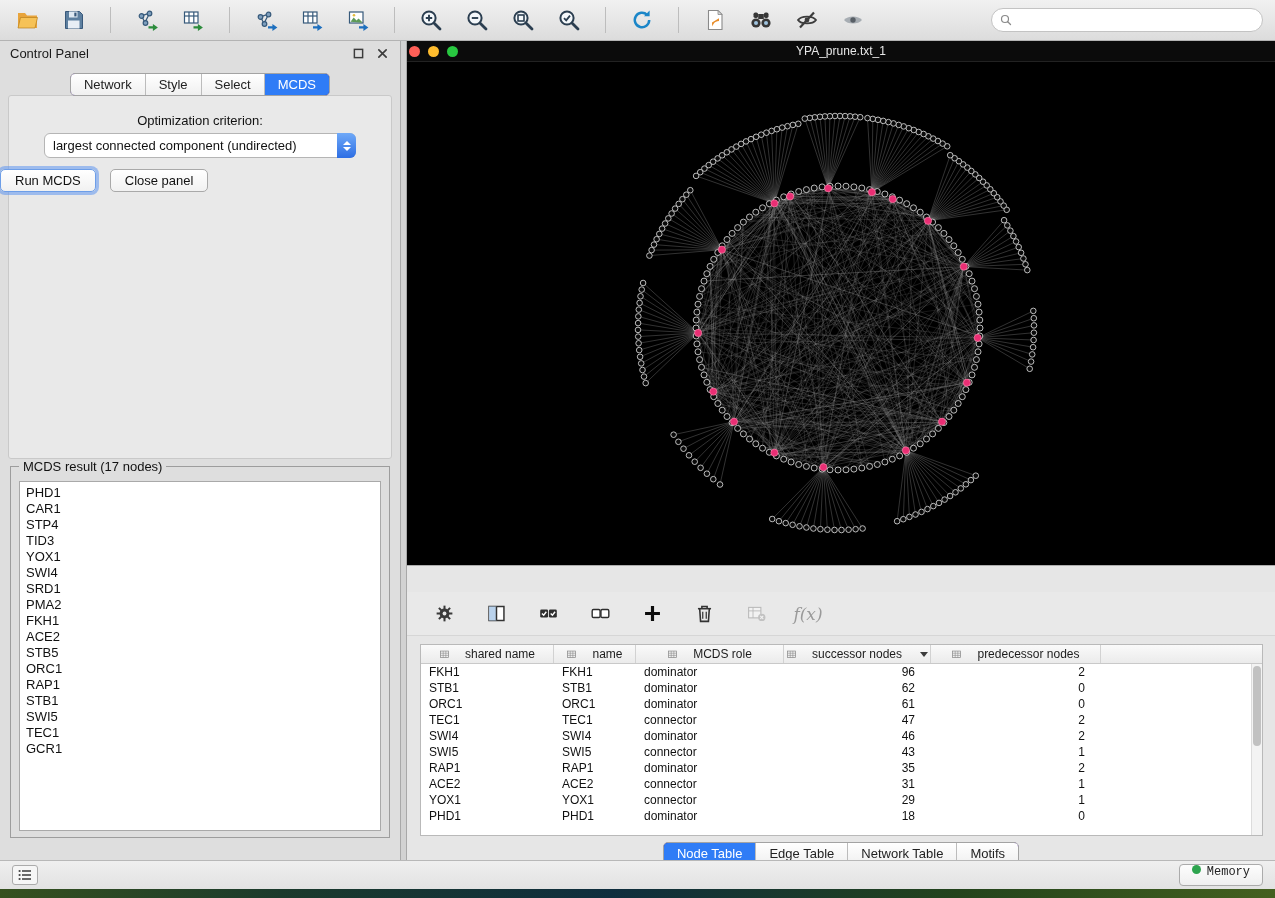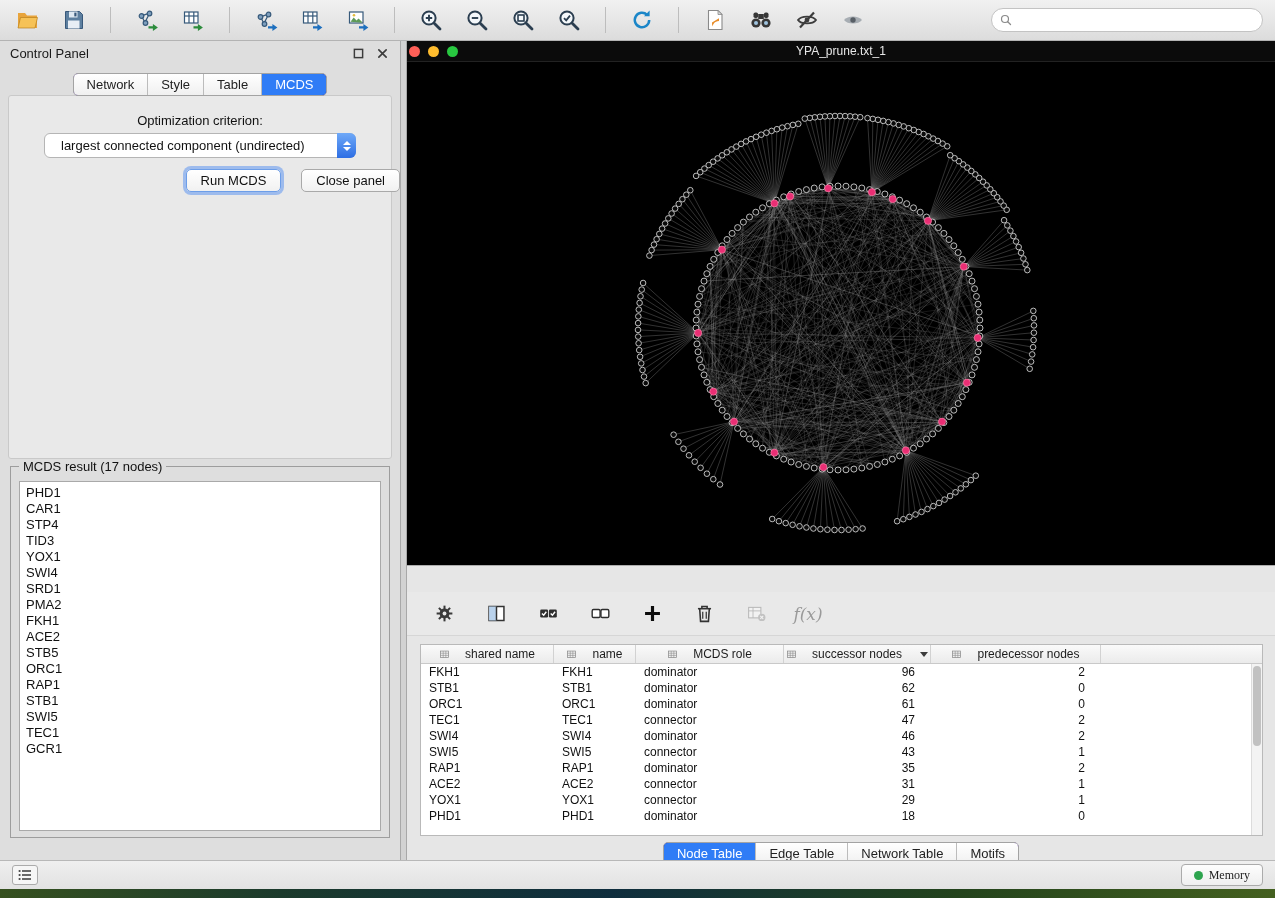--- a/index.html
+++ b/index.html
@@ -23,26 +23,26 @@
   .win-btn{width:16px;height:16px;border:none;background:transparent;display:flex;align-items:center;justify-content:center;cursor:pointer}
   .win-btn svg{width:11px;height:11px}
   .seg{display:inline-flex;border:1px solid #a3a3a3;border-radius:5px;background:#4c1d95;overflow:hidden}
   .seg button{font-size:13px;font-family:"Liberation Sans",sans-serif;padding:3px 13px;background:linear-gradient(#ffffff,#f0f0f0);border:none;border-right:1px solid #bcbcbc;color:#222;cursor:pointer;white-space:nowrap}
   .seg button:last-child{border-right:none}
   .seg button.active{background:#2f7cf6;color:#fff}
   #control-tabs-wrap{position:absolute;top:32px;left:0;width:100%;display:flex;justify-content:center;z-index:2}
   .content-card{position:absolute;top:54px;left:8px;right:8px;height:364px;background:#e9e9e9;border:1px solid #c9c9c9;border-radius:3px}
   .opt-label{position:absolute;top:72px;left:0;width:100%;text-align:center;font-size:13px}
   .dropdown{position:absolute;top:92px;left:50%;transform:translateX(-50%);width:312px;height:25px;background:#fff;border:1px solid #b5b5b5;border-radius:6px;display:flex;align-items:center;cursor:pointer}
-  .dropdown .dd-text{flex:1;padding:0 16px;font-size:13px;white-space:nowrap;overflow:hidden}
+  .dropdown .dd-text{flex:1;padding:0 8px;font-size:13px;white-space:nowrap;overflow:hidden}
   .stepper{width:19px;height:25px;margin-right:-1px;border-radius:0 6px 6px 0;background:linear-gradient(#6fa9f8,#2d6ee4);display:flex;flex-direction:column;align-items:center;justify-content:center;gap:2px}
   .stepper i{display:block;width:0;height:0;border-left:4px solid transparent;border-right:4px solid transparent}
   .stepper i.up{border-bottom:4px solid #fff}
   .stepper i.down{border-top:4px solid #fff}
-  .btn-row{position:absolute;top:128px;left:0;width:100%;display:flex;justify-content:flex-end;gap:20px}
+  .btn-row{position:absolute;top:128px;left:0;width:100%;display:flex;justify-content:flex-start;gap:14px}
   .mac-btn{font-size:13px;font-family:"Liberation Sans",sans-serif;padding:3px 14px;background:linear-gradient(#ffffff,#f1f1f1);border:1px solid #a9a9a9;border-radius:5px;cursor:pointer;color:#111}
   .mac-btn.focused{box-shadow:0 0 0 3px rgba(95,150,240,.55);border-color:#6d9ee8}
   .result-group{position:absolute;top:425px;left:10px;right:10px;height:372px;border:1px solid #9d9d9d}
   .result-legend{position:absolute;top:-8px;left:8px;background:#dedede;padding:0 4px;font-size:13px}
   .result-list{position:absolute;top:14px;left:8px;right:8px;bottom:6px;background:#fff;border:1px solid #a9a9a9;overflow:hidden;padding:3px 6px}
   .result-list div{font-size:13px;line-height:16px;color:#111}
 
   .splitter{position:absolute;left:401px;top:41px;width:6px;bottom:38px;background:#d2d2d2;border-right:1px solid #a8a8a8;cursor:col-resize}
 
   
@@ -69,21 +69,21 @@
   .td{font-size:12px;padding:0 8px;white-space:nowrap;overflow:hidden;color:#111}
   .td.num{text-align:right;padding-right:16px}
   .vscroll{position:absolute;top:19px;right:0;width:11px;bottom:0;background:#f3f3f3;border-left:1px solid #dcdcdc}
   .vthumb{position:absolute;top:2px;left:1px;width:8px;height:80px;background:#c1c1c1;border-radius:4px;cursor:pointer}
   .table-tabs-row{position:absolute;top:276px;left:0;right:0;display:flex;justify-content:center}
 
   
   .statusbar{position:absolute;left:0;right:0;bottom:9px;height:29px;background:linear-gradient(#efefef,#e2e2e2);border-top:1px solid #b8b8b8;display:flex;align-items:center;padding:0 12px}
   .menu-btn{width:26px;height:20px;border:1px solid #ababab;border-radius:3px;background:#f6f6f6;display:flex;align-items:center;justify-content:center;cursor:pointer}
   .menu-btn svg{width:14px;height:12px}
-  .memory-btn{margin-left:auto;height:22px;border:1px solid #ababab;border-radius:4px;background:linear-gradient(#fdfdfd,#efefef);display:flex;align-items:center;gap:6px;padding:0 12px;font-size:12px;font-family:Liberation Serif, serif;cursor:pointer;color:#222}
+  .memory-btn{margin-left:auto;height:22px;border:1px solid #ababab;border-radius:4px;background:linear-gradient(#fdfdfd,#efefef);display:flex;align-items:flex-start;gap:6px;padding:0 12px;font-size:12px;font-family:Liberation Mono, monospace;cursor:pointer;color:#222}
   .memory-dot{width:9px;height:9px;border-radius:50%}
 
   .wallpaper{position:absolute;left:0;right:0;bottom:0;height:9px;background:linear-gradient(90deg,#36511f,#1b3a2c 22%,#0f2e3e 48%,#23431c 75%,#44601f)}
 </style>
 </head>
 <body>
 
 <div id="app">
 
   <div class="toolbar">
@@ -279,21 +279,21 @@
           <svg viewBox="0 0 12 12">
               <path d="M2 2l8 8M10 2l-8 8" stroke="#3c3c3c" stroke-width="1.8" stroke-linecap="round"></path>
             </svg>
         </button>
       </span>
     </div>
     <div id="control-tabs-wrap">
         <div class="seg" id="control-tabs">
           <button>Network</button>
           <button>Style</button>
-          <button>Table</button>
+          <button>Select</button>
           <button class="active">MCDS</button>
         </div>
       </div>
     <div class="content-card"></div>
     <div class="opt-label">Optimization criterion:</div>
     <div class="dropdown">
       <span class="dd-text">largest connected component (undirected)</span>
       <span class="stepper">
           <i class="up"></i>
           <i class="down"></i>

